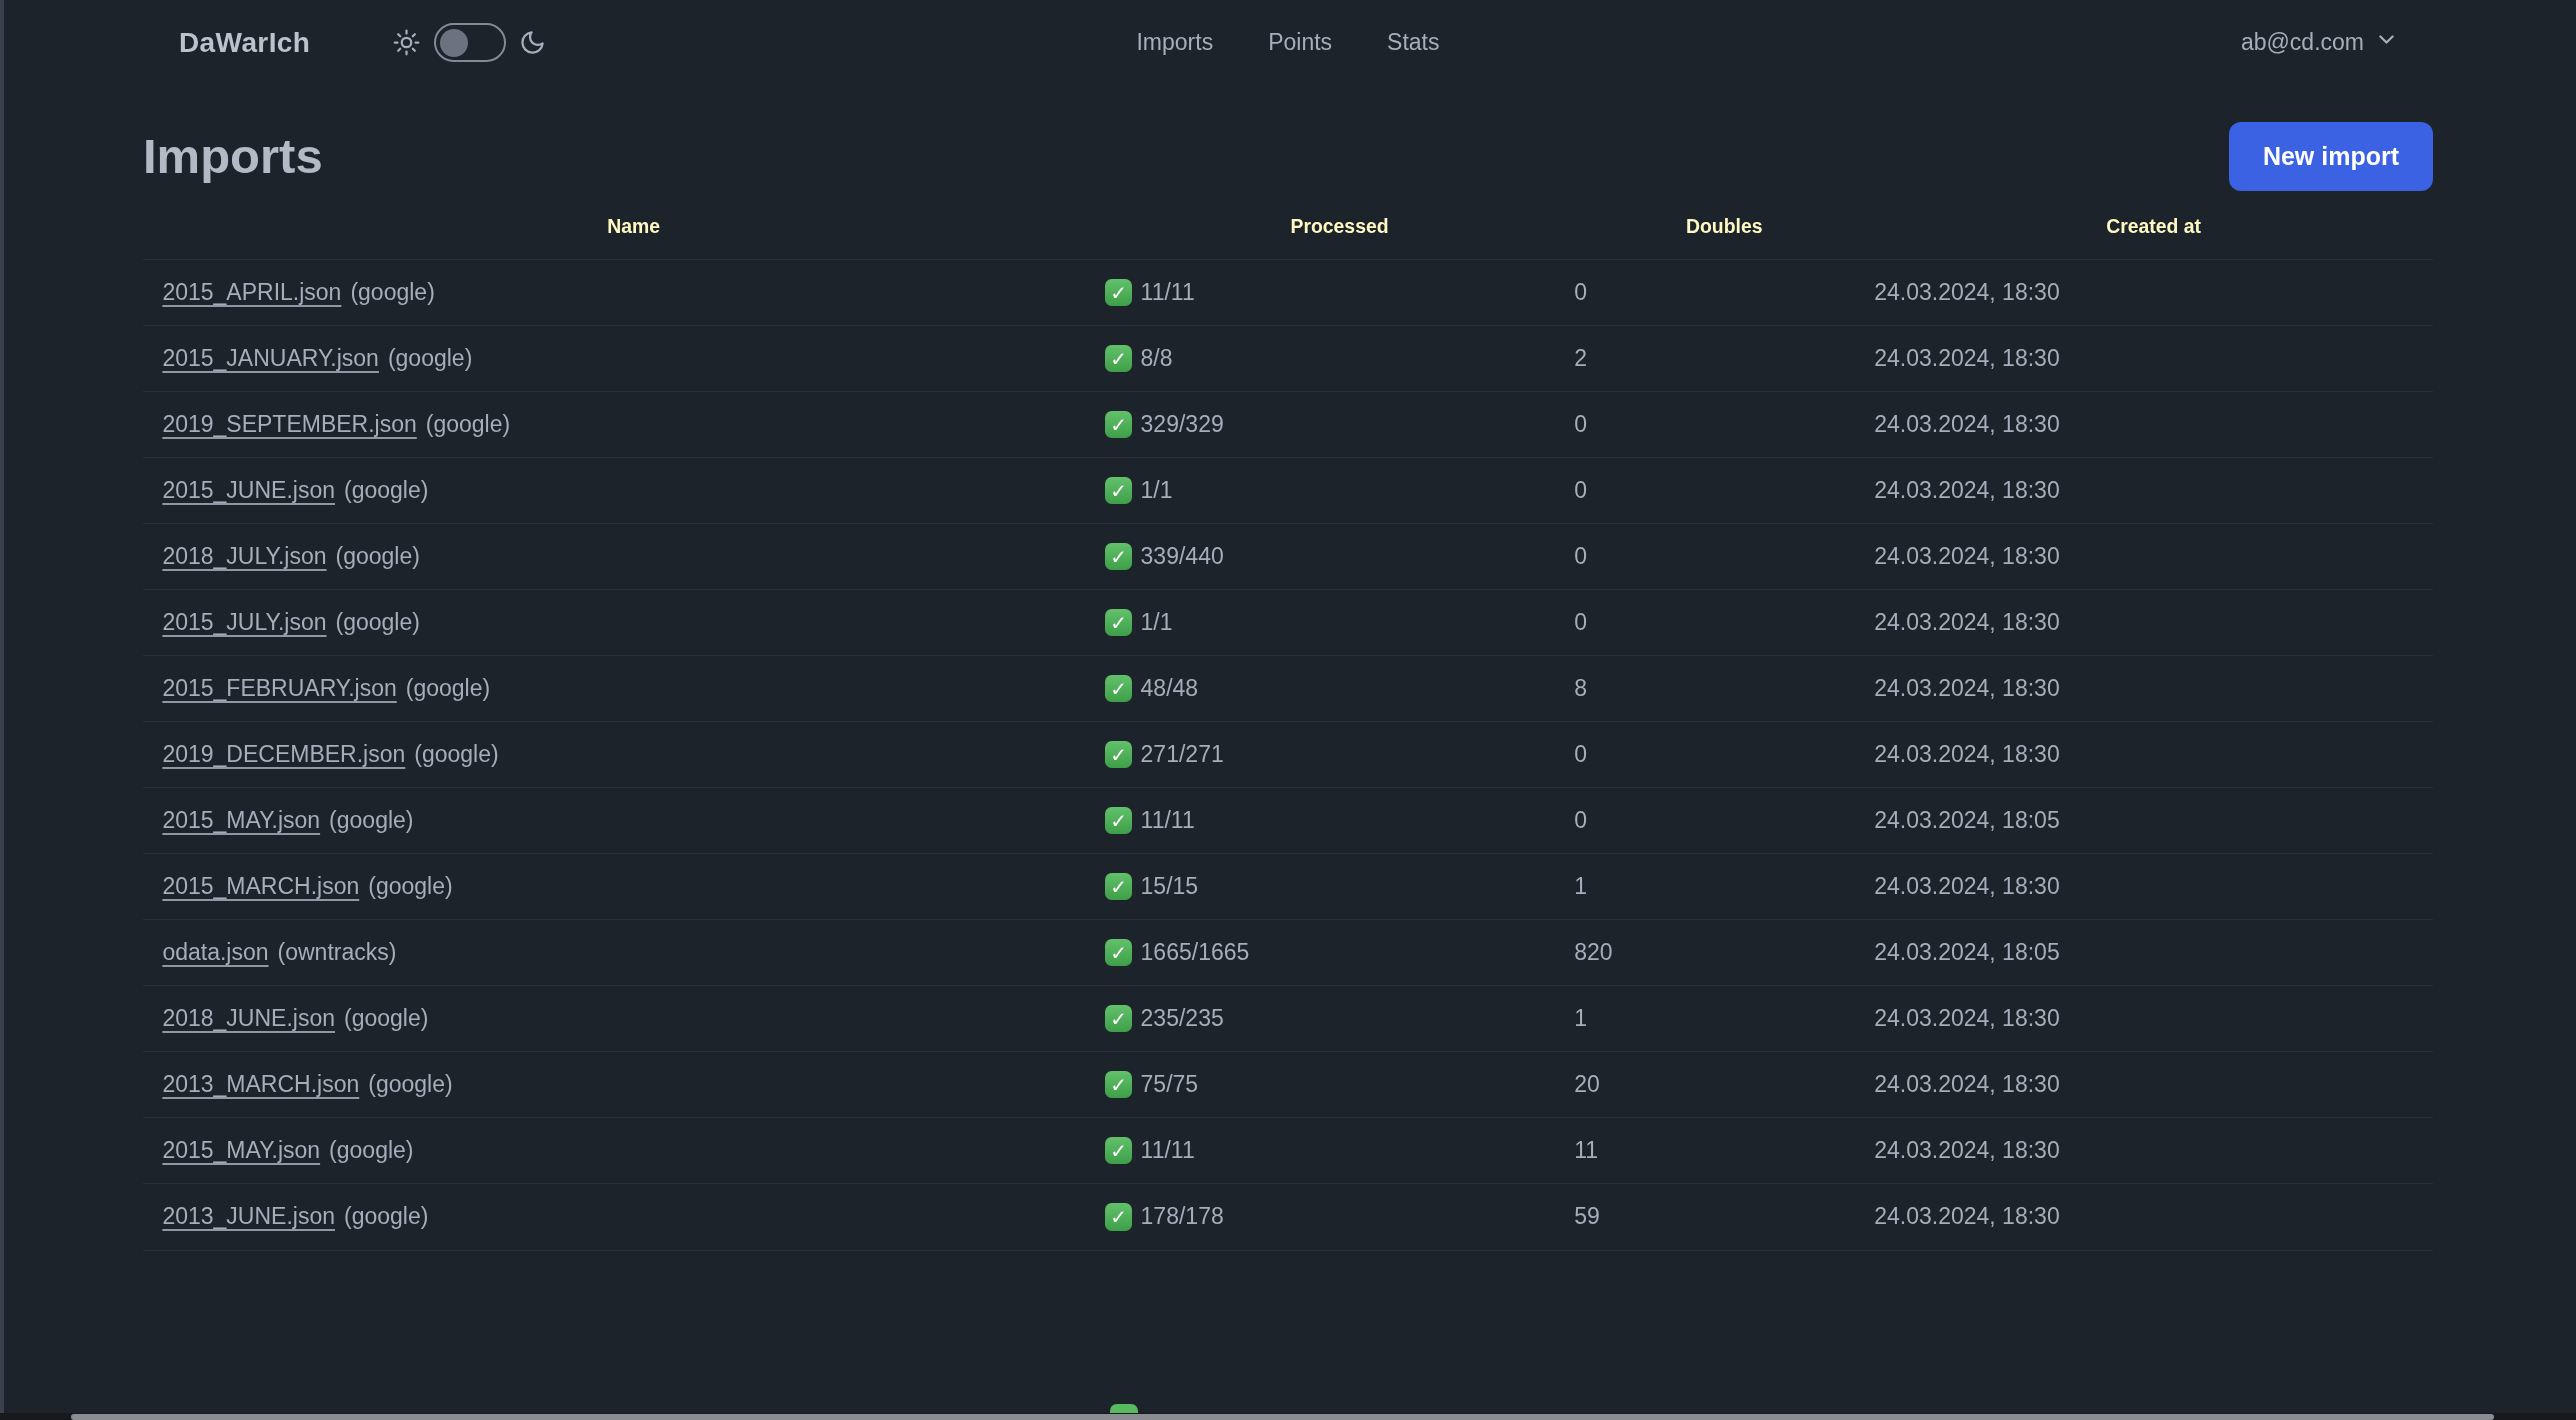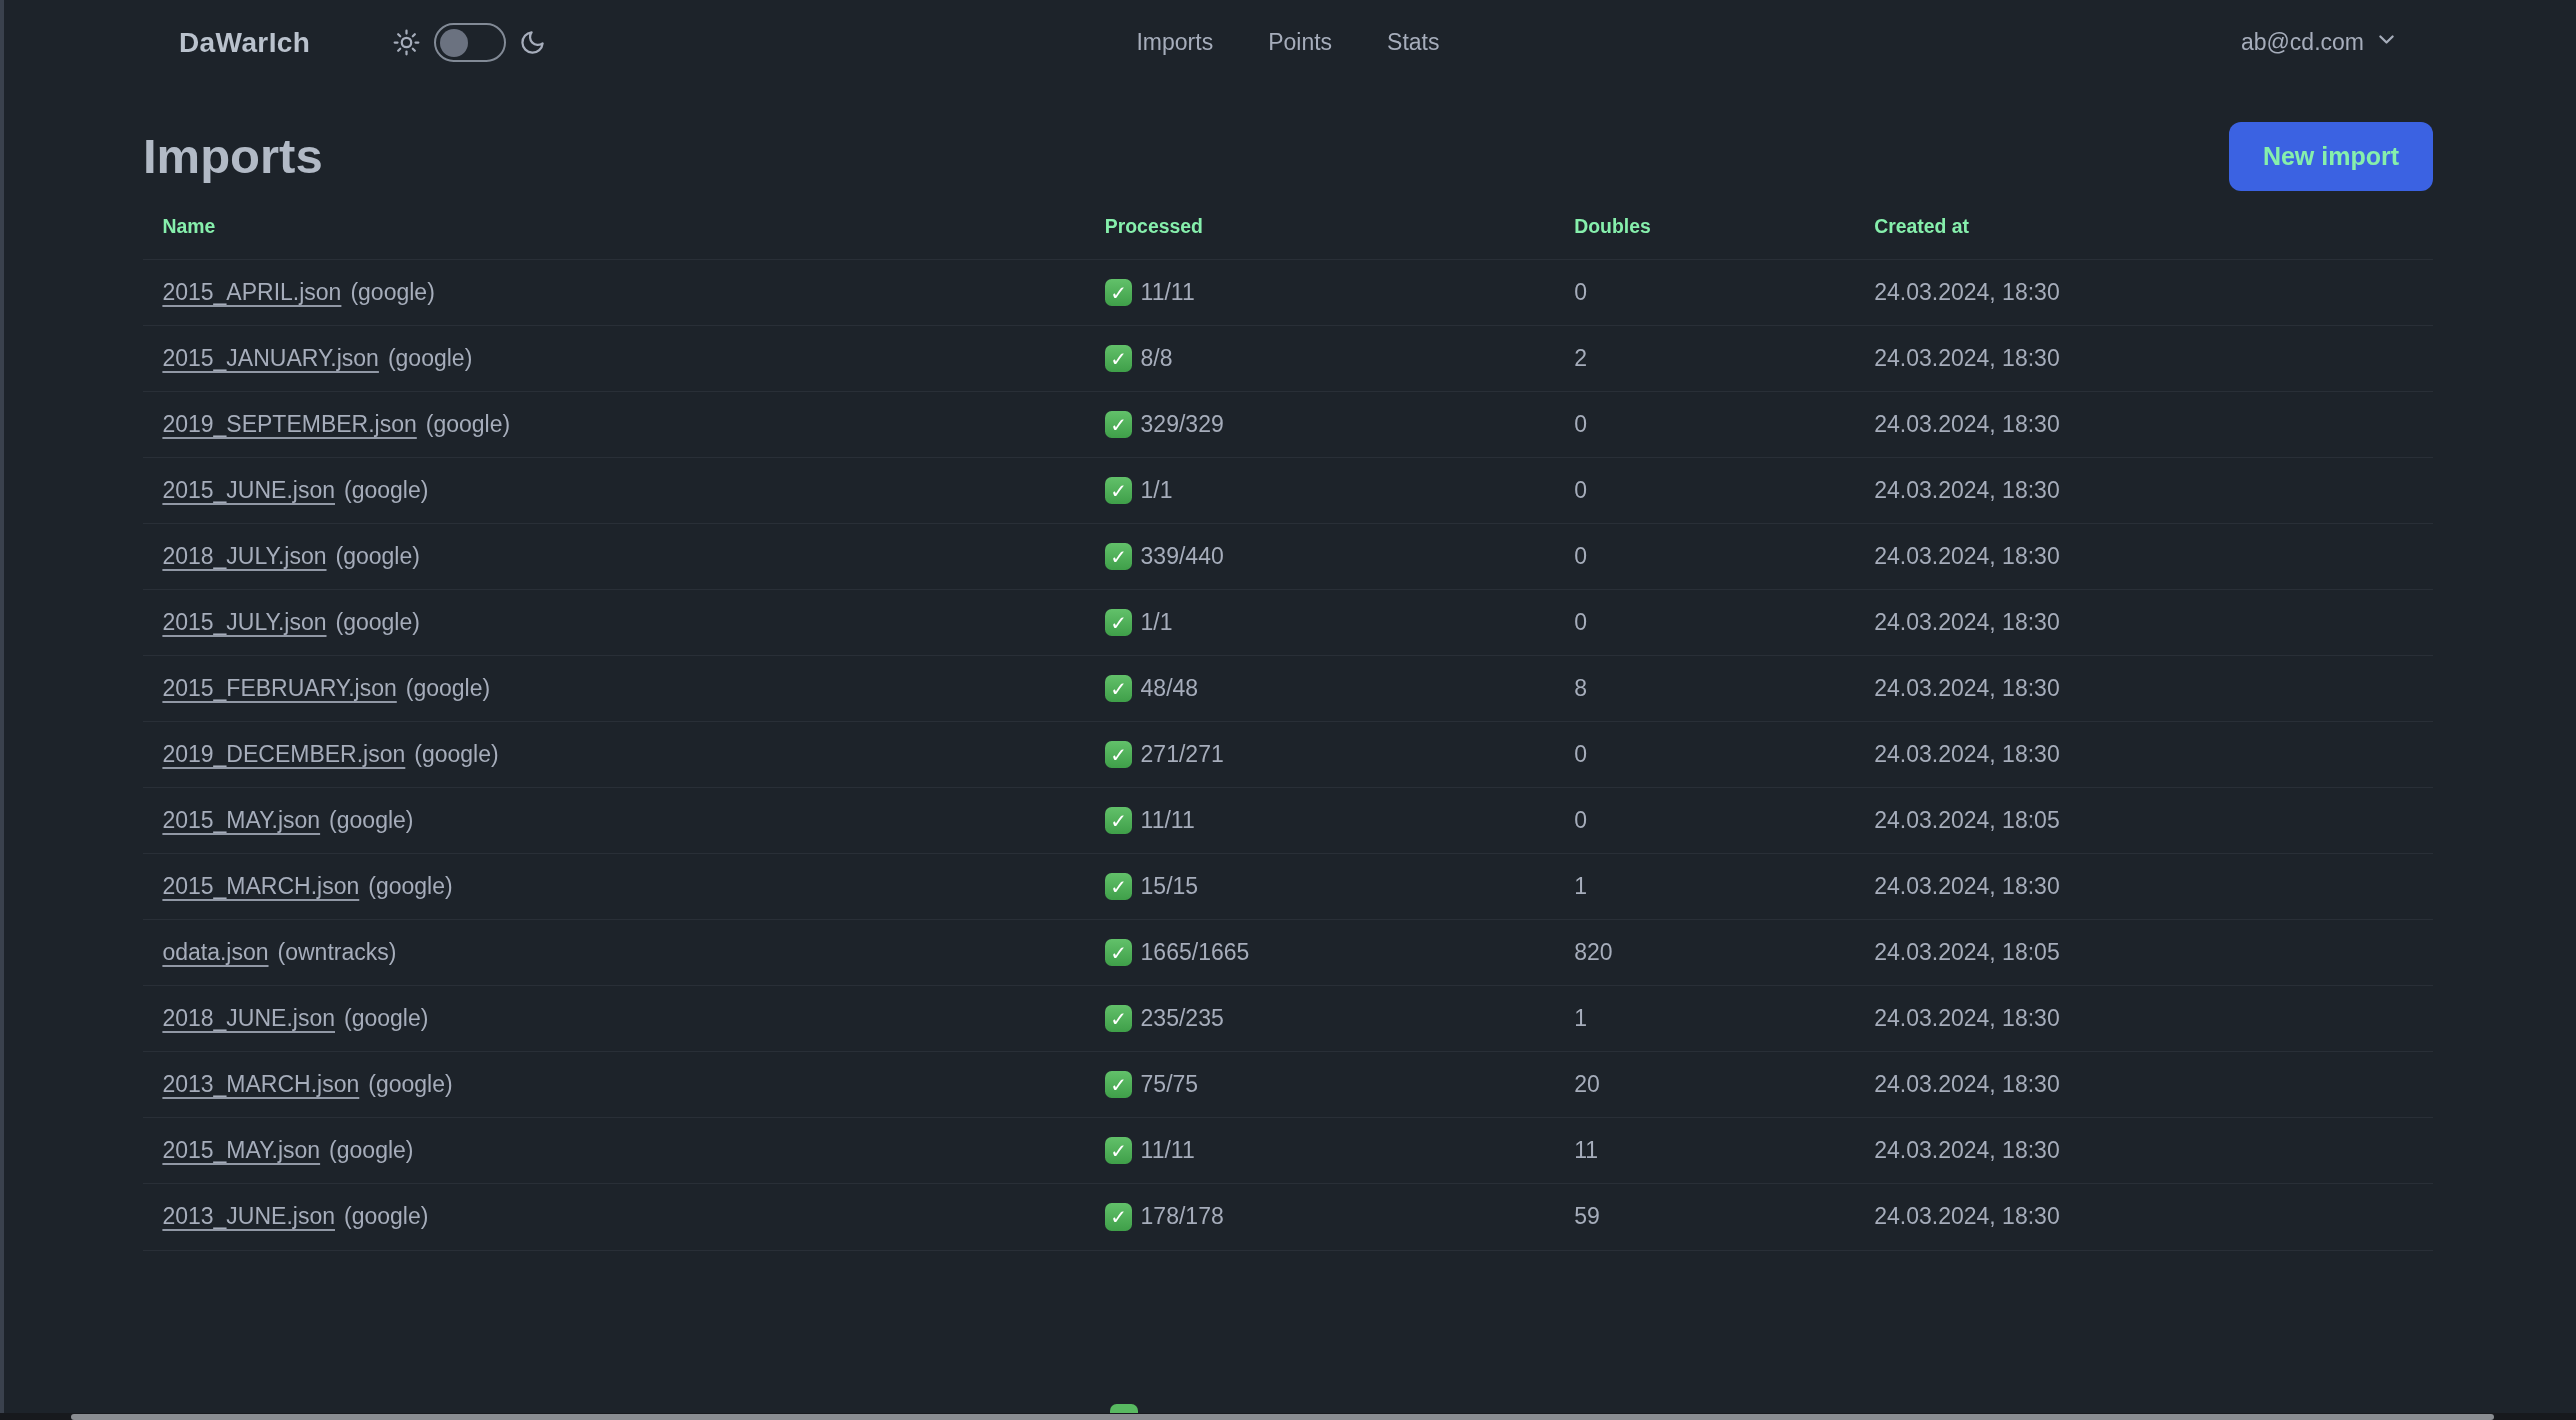--- a/index.html
+++ b/index.html
@@ -58,32 +58,32 @@
   
   .main { padding: 0 143px; position: relative; }
   .title-row {
     display: flex; justify-content: space-between; align-items: center;
     margin-top: 37px; height: 69px;
   }
   .page-title {
     font-size: 49px; font-weight: 700; color: #b2bac6; margin: 0; line-height: 1;
   }
   .btn-primary {
-    background: #3b62e2; color: #86efac;
+    background: #3b62e2; color: #ffffff;
     font-size: 25px; font-weight: 600;
     font-family: "Liberation Sans", "DejaVu Sans", sans-serif;
     border: none; border-radius: 12px;
     height: 69px; padding: 0 34px; cursor: pointer;
   }
 
   
   .table-wrap { margin-top: 12px; }
   table { width: 100%; border-collapse: collapse; table-layout: fixed; }
   th {
-    text-align: left; font-size: 19.4px; font-weight: 700; color: #86efac;
+    text-align: center; font-size: 19.4px; font-weight: 700; color: #fef9c3;
     padding: 12px 0 21px 0;
   }
   th.col-name { padding-left: 19.4px; }
   td {
     border-top: 1.5px solid rgba(166, 173, 187, 0.09);
     height: 66px; font-size: 23px; padding: 0; vertical-align: middle;
     white-space: nowrap; overflow: hidden;
   }
   td.cell-name { padding-left: 19.4px; }
   .file-link {

